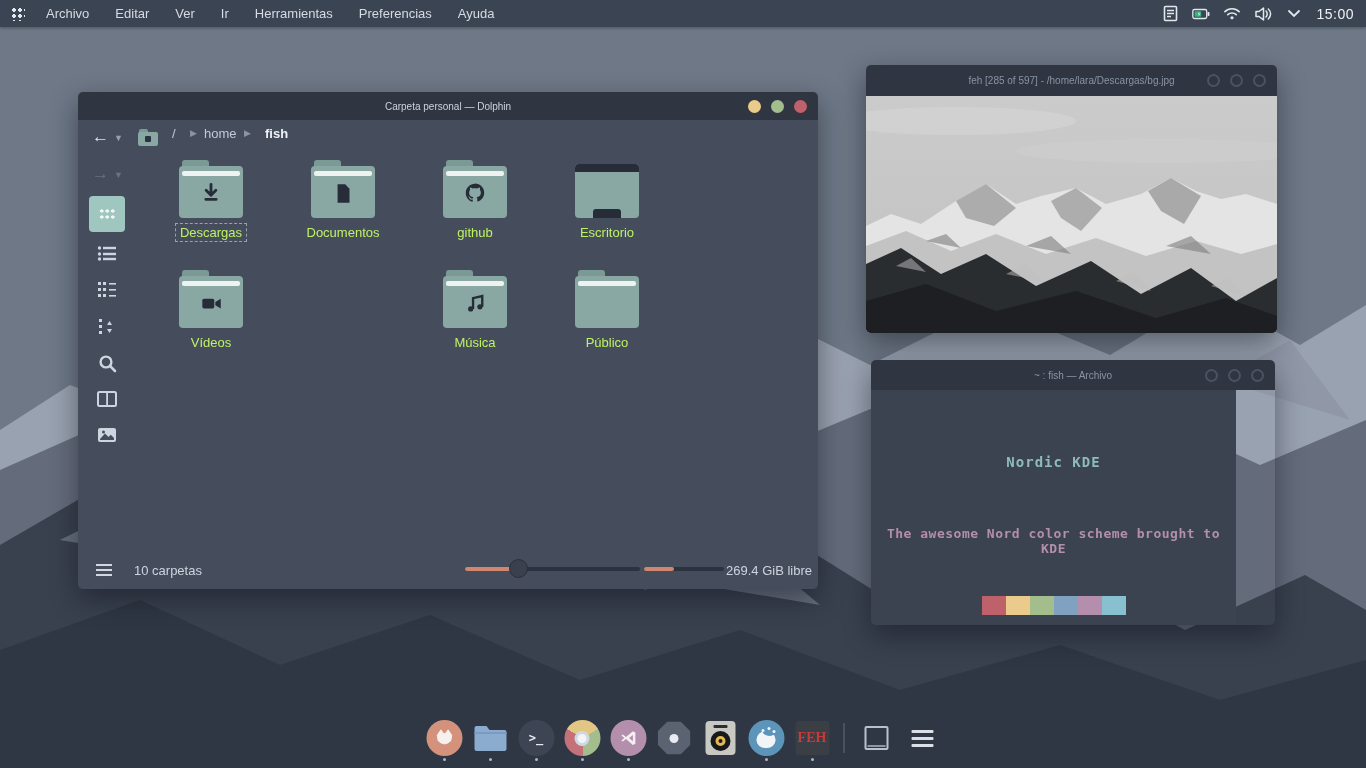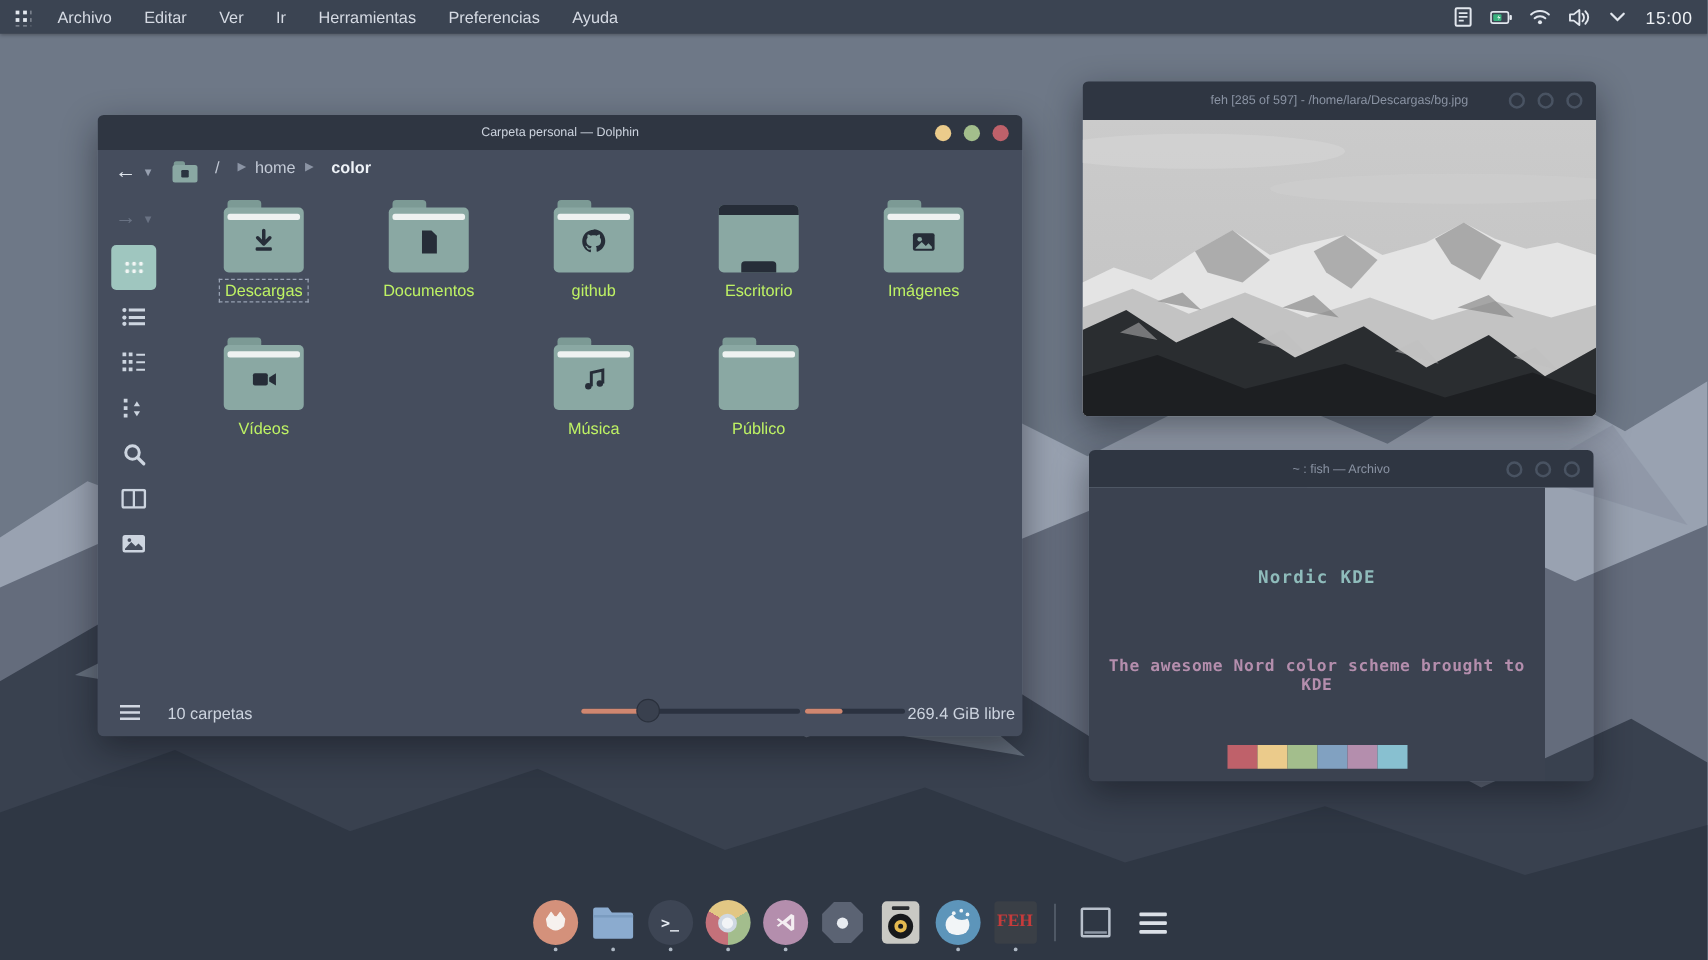--- a/index.html
+++ b/index.html
@@ -215,21 +215,21 @@
       <span class="nav-caret dim" style="left:36px;top:50px">▼</span>
       <div class="home-btn">
           <i class="t"></i>
           <i class="b"></i>
           <i class="g"></i>
         </div>
       <span class="crumb" style="left:94px">/</span>
       <span class="chev" style="left:112px">▶</span>
       <span class="crumb" style="left:126px">home</span>
       <span class="chev" style="left:166px">▶</span>
-      <span class="crumb cur" style="left:187px">color</span>
+      <span class="crumb cur" style="left:187px">fish</span>
 
       <div class="side-active">
           <div class="dots12"></div>
         </div>
       <div class="side-ic" style="top:120px">
         <svg width="20" height="16" viewBox="0 0 20 16">
             <circle cx="2.5" cy="3" r="1.7" fill="#cdd5e0"></circle>
             <rect x="6" y="1.8" width="13" height="2.4" fill="#cdd5e0"></rect>
             <circle cx="2.5" cy="9" r="1.7" fill="#cdd5e0"></circle>
             <rect x="6" y="7.8" width="13" height="2.4" fill="#cdd5e0"></rect>
@@ -325,35 +325,20 @@
         </div>
         <span class="flabel">github</span>
       </div>
       <div class="fcell" style="left:463px;top:40px">
         <div class="folder">
             <i class="bd" style="top:4px"></i>
             <i class="darktop" style="top:4px"></i>
             <i class="stand"></i>
           </div>
         <span class="flabel">Escritorio</span>
-      </div>
-      <div class="fcell" style="left:595px;top:40px">
-        <div class="folder">
-            <i class="tab"></i>
-            <i class="bd"></i>
-            <i class="st"></i>
-          <span class="gl">
-              <svg width="26" height="26" viewBox="0 0 24 24">
-                <rect x="4" y="6" width="16" height="13" rx="1.5" fill="#262d38"></rect>
-                <circle cx="9" cy="10.5" r="1.7" fill="#8aa8a3"></circle>
-                <path d="M6 17 l4.5 -4.5 l3 3 l2 -2 l2.5 2.5 V17.5 H6 Z" fill="#8aa8a3"></path>
-              </svg>
-            </span>
-        </div>
-        <span class="flabel">Imágenes</span>
       </div>
       <div class="fcell" style="left:67px;top:150px">
         <div class="folder">
             <i class="tab"></i>
             <i class="bd"></i>
             <i class="st"></i>
           <span class="gl">
               <svg width="26" height="26" viewBox="0 0 24 24">
                 <rect x="4" y="8" width="11" height="9" rx="1.5" fill="#262d38"></rect>
                 <path d="M16 11 l5 -3 v9 l-5 -3 Z" fill="#262d38"></path>

